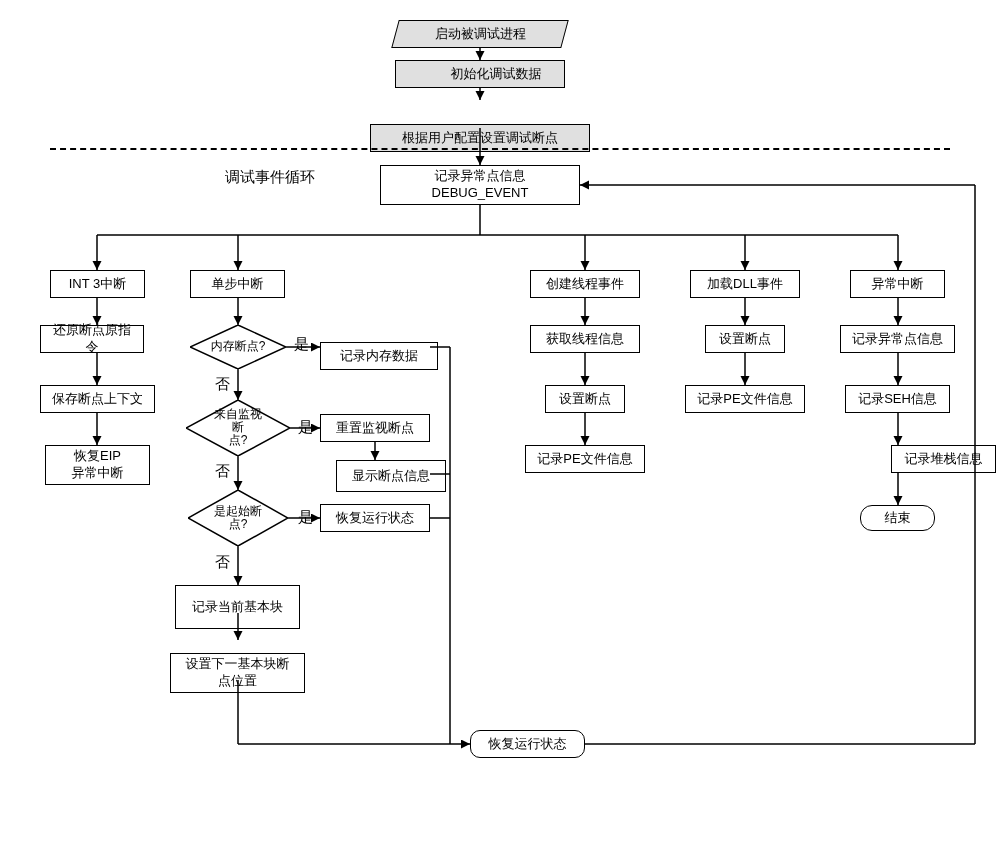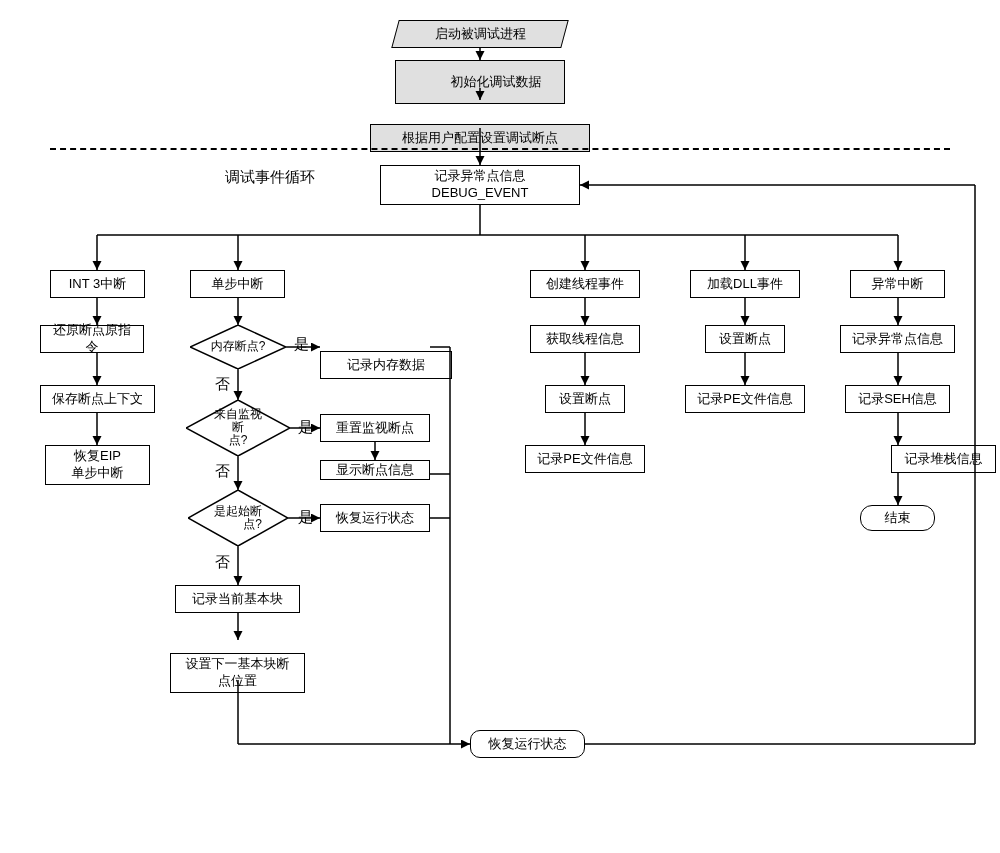--- a/index.html
+++ b/index.html
@@ -83,21 +83,21 @@
     border-top: 2px dashed #000;
     height: 0;
   }
 </style>
 </head>
 <body>
 
 <div class="parallelogram" style="left:395px; top:20px; width:170px; height:28px;">
   <span>启动被调试进程</span>
 </div>
-<div class="box shaded" style="left:395px; top:60px; width:170px; height:44px;padding-left:40px;">
+<div class="box shaded" style="left:395px; top:60px; width:170px; height:28px;padding-left:40px;">
   <span>初始化调试数据</span>
 </div>
 <div class="box shaded" style="left:370px; top:100px; width:220px; height:28px;margin-top:24px;">
   <span>根据用户配置设置调试断点</span>
 </div>
 
 <div class="dashed" style="left:50px; top:148px; width:900px;"></div>
 
 <div class="label" style="left:225px; top:168px;">调试事件循环</div>
 
@@ -123,65 +123,65 @@
 </div>
 
 <div class="box" style="left:40px; top:325px; width:104px; height:28px;">
   <span>还原断点原指令</span>
 </div>
 <div class="box" style="left:40px; top:385px; width:115px; height:28px;">
   <span>保存断点上下文</span>
 </div>
 <div class="box" style="left:45px; top:445px; width:105px; height:40px; white-space:pre-line;">
   <span>恢复EIP
-单步中断</span>
+异常中断</span>
 </div>
 
 <div class="diamond" style="left:190px; top:325px; width:96px; height:44px;">
   <svg class="diamond-svg" width="96" height="44">
       <polygon points="48,0 96,22 48,44 0,22" fill="#fff" stroke="#000" stroke-width="1.5"></polygon>
     </svg>
   <div class="diamond-text">内存断点?</div>
 </div>
 <div class="label" style="left:294px; top:335px;">是</div>
-<div class="box" style="left:320px; top:351px; width:132px; height:28px;align-items:center;">
+<div class="box" style="left:320px; top:342px; width:118px; height:28px;align-items:center;">
   <span>记录内存数据</span>
 </div>
 <div class="label" style="left:215px; top:375px;">否</div>
 
 <div class="diamond" style="left:186px; top:400px; width:104px; height:56px;">
   <svg class="diamond-svg" width="104" height="56">
       <polygon points="52,0 104,28 52,56 0,28" fill="#fff" stroke="#000" stroke-width="1.5"></polygon>
     </svg>
   <div class="diamond-text" style="white-space:pre-line;">来自监视断
 点?</div>
 </div>
 <div class="label" style="left:298px; top:418px;">是</div>
 <div class="box" style="left:320px; top:414px; width:110px; height:28px;">
   <span>重置监视断点</span>
 </div>
-<div class="box" style="left:320px; top:460px; width:110px; height:20px;">
+<div class="box" style="left:336px; top:460px; width:110px; height:32px;">
   <span>显示断点信息</span>
 </div>
 <div class="label" style="left:215px; top:462px;">否</div>
 
 <div class="diamond" style="left:188px; top:490px; width:100px; height:56px;">
   <svg class="diamond-svg" width="100" height="56">
       <polygon points="50,0 100,28 50,56 0,28" fill="#fff" stroke="#000" stroke-width="1.5"></polygon>
     </svg>
-  <div class="diamond-text" style="white-space:pre-line;text-align:right;">是起始断
+  <div class="diamond-text" style="white-space:pre-line;">是起始断
 点?</div>
 </div>
 <div class="label" style="left:298px; top:508px;">是</div>
 <div class="box" style="left:320px; top:504px; width:110px; height:28px;">
   <span>恢复运行状态</span>
 </div>
 <div class="label" style="left:215px; top:553px;">否</div>
 
-<div class="box" style="left:175px; top:585px; width:125px; height:28px;">
+<div class="box" style="left:175px; top:585px; width:125px; height:44px;">
   <span>记录当前基本块</span>
 </div>
 <div class="box" style="left:170px; top:640px; width:135px; height:40px; white-space:pre-line;margin-top:13px;">
   <span>设置下一基本块断
 点位置</span>
 </div>
 
 <div class="box" style="left:530px; top:325px; width:110px; height:28px;">
   <span>获取线程信息</span>
 </div>

